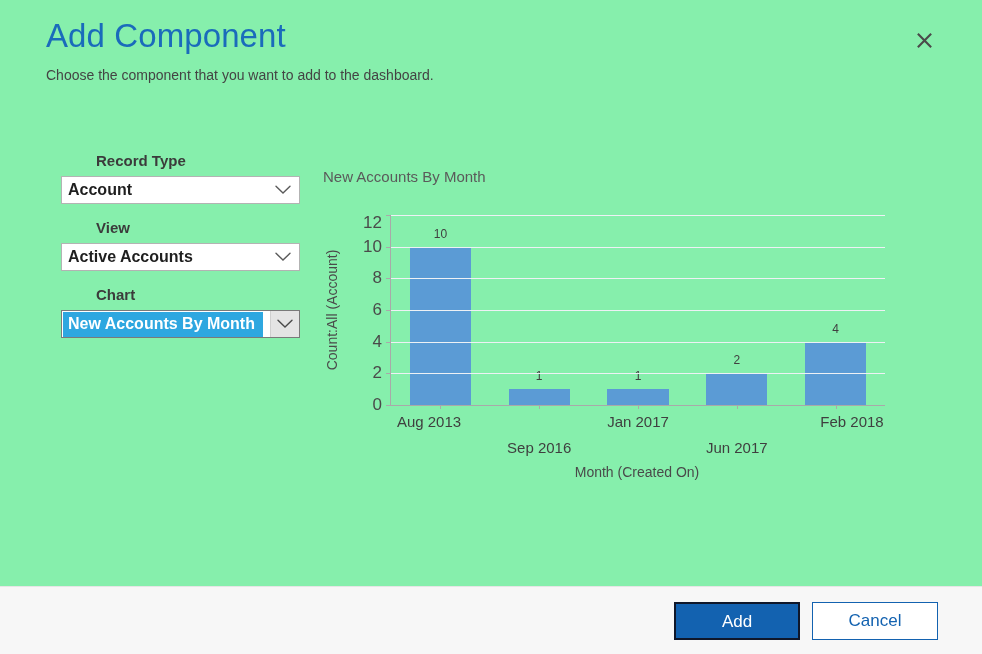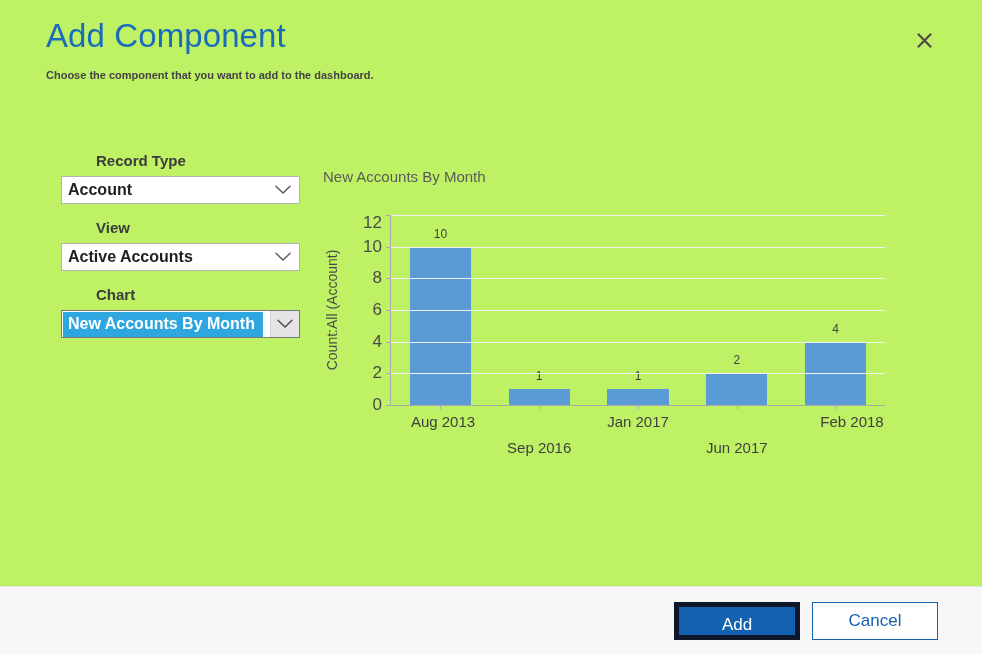--- a/index.html
+++ b/index.html
@@ -12,44 +12,44 @@
     background: #ffffff;
     font-family: "Liberation Sans", sans-serif;
     overflow: hidden;
     position: relative;
   }
 
   
   .dialog {
     position: absolute;
     inset: 0;
-    background: #bef264;
+    background: #86efac;
     display: flex;
     flex-direction: column;
   }
 
   
   .dlg-header {
     position: relative;
     padding: 14px 46px 0 46px;
     flex: 0 0 auto;
   }
   .dlg-title {
     font-size: 33px;
     font-weight: 400;
     color: #1a6bbb;
     line-height: 44px;
     letter-spacing: 0.1px;
   }
   .dlg-subtitle {
-    font-size: 11px;
+    font-size: 14px;
     color: #444444;
     line-height: 26px;
     margin-top: 4px;
-    font-weight: 700;
+    font-weight: 400;
   }
   .close-btn {
     position: absolute;
     top: 26px;
     right: 44px;
     width: 28px;
     height: 28px;
     display: flex;
     align-items: center;
     justify-content: center;
@@ -274,21 +274,21 @@
     font-family: "Liberation Sans", sans-serif;
     cursor: pointer;
     box-sizing: border-box;
     padding: 0;
     line-height: 36px;
     text-align: center;
   }
   .btn-primary {
     background: #1362b0;
     color: #ffffff;
-    border: 5px solid #0f172a;
+    border: 2px solid #0f172a;
   }
   .btn-secondary {
     background: #ffffff;
     color: #1362b0;
     border: 1px solid #1362b0;
   }
 </style>
 </head>
 <body>
 
@@ -384,30 +384,31 @@
             <div class="gridline" style="top: 63.3333px;"></div>
             <div class="ytick-mark" style="top: 63.3333px;"></div>
             <div class="ytick-label" style="top: 63.3333px;">8</div>
             <div class="gridline" style="top: 31.6667px;"></div>
             <div class="ytick-mark" style="top: 31.6667px;"></div>
             <div class="ytick-label" style="top: 31.6667px;">10</div>
             <div class="gridline" style="top: 0px;"></div>
             <div class="ytick-mark" style="top: 0px;"></div>
             <div class="ytick-label" style="top: 8px;">12</div>
             <div class="xtick-mark" style="left: 49.4px;"></div>
-            <div class="xtick-label" style="left: 52px; top: 198px;">Aug 2013</div>
+            <div class="xtick-label" style="left: 38px; top: 198px;">Aug 2013</div>
             <div class="xtick-mark" style="left: 148.2px;"></div>
             <div class="xtick-label" style="left: 148.2px; top: 224px;">Sep 2016</div>
             <div class="xtick-mark" style="left: 247px;"></div>
             <div class="xtick-label" style="left: 247px; top: 198px;">Jan 2017</div>
             <div class="xtick-mark" style="left: 345.8px;"></div>
             <div class="xtick-label" style="left: 345.8px; top: 224px;">Jun 2017</div>
             <div class="xtick-mark" style="left: 444.6px;"></div>
             <div class="xtick-label" style="left: 461px; top: 198px;">Feb 2018</div>
           </div>
+        <div class="x-axis-title">Month (Created On)</div>
       </div>
     </div>
 
   </div>
 
   <div class="dlg-footer">
     <button class="btn btn-primary">Add</button>
     <button class="btn btn-secondary">Cancel</button>
   </div>
 

